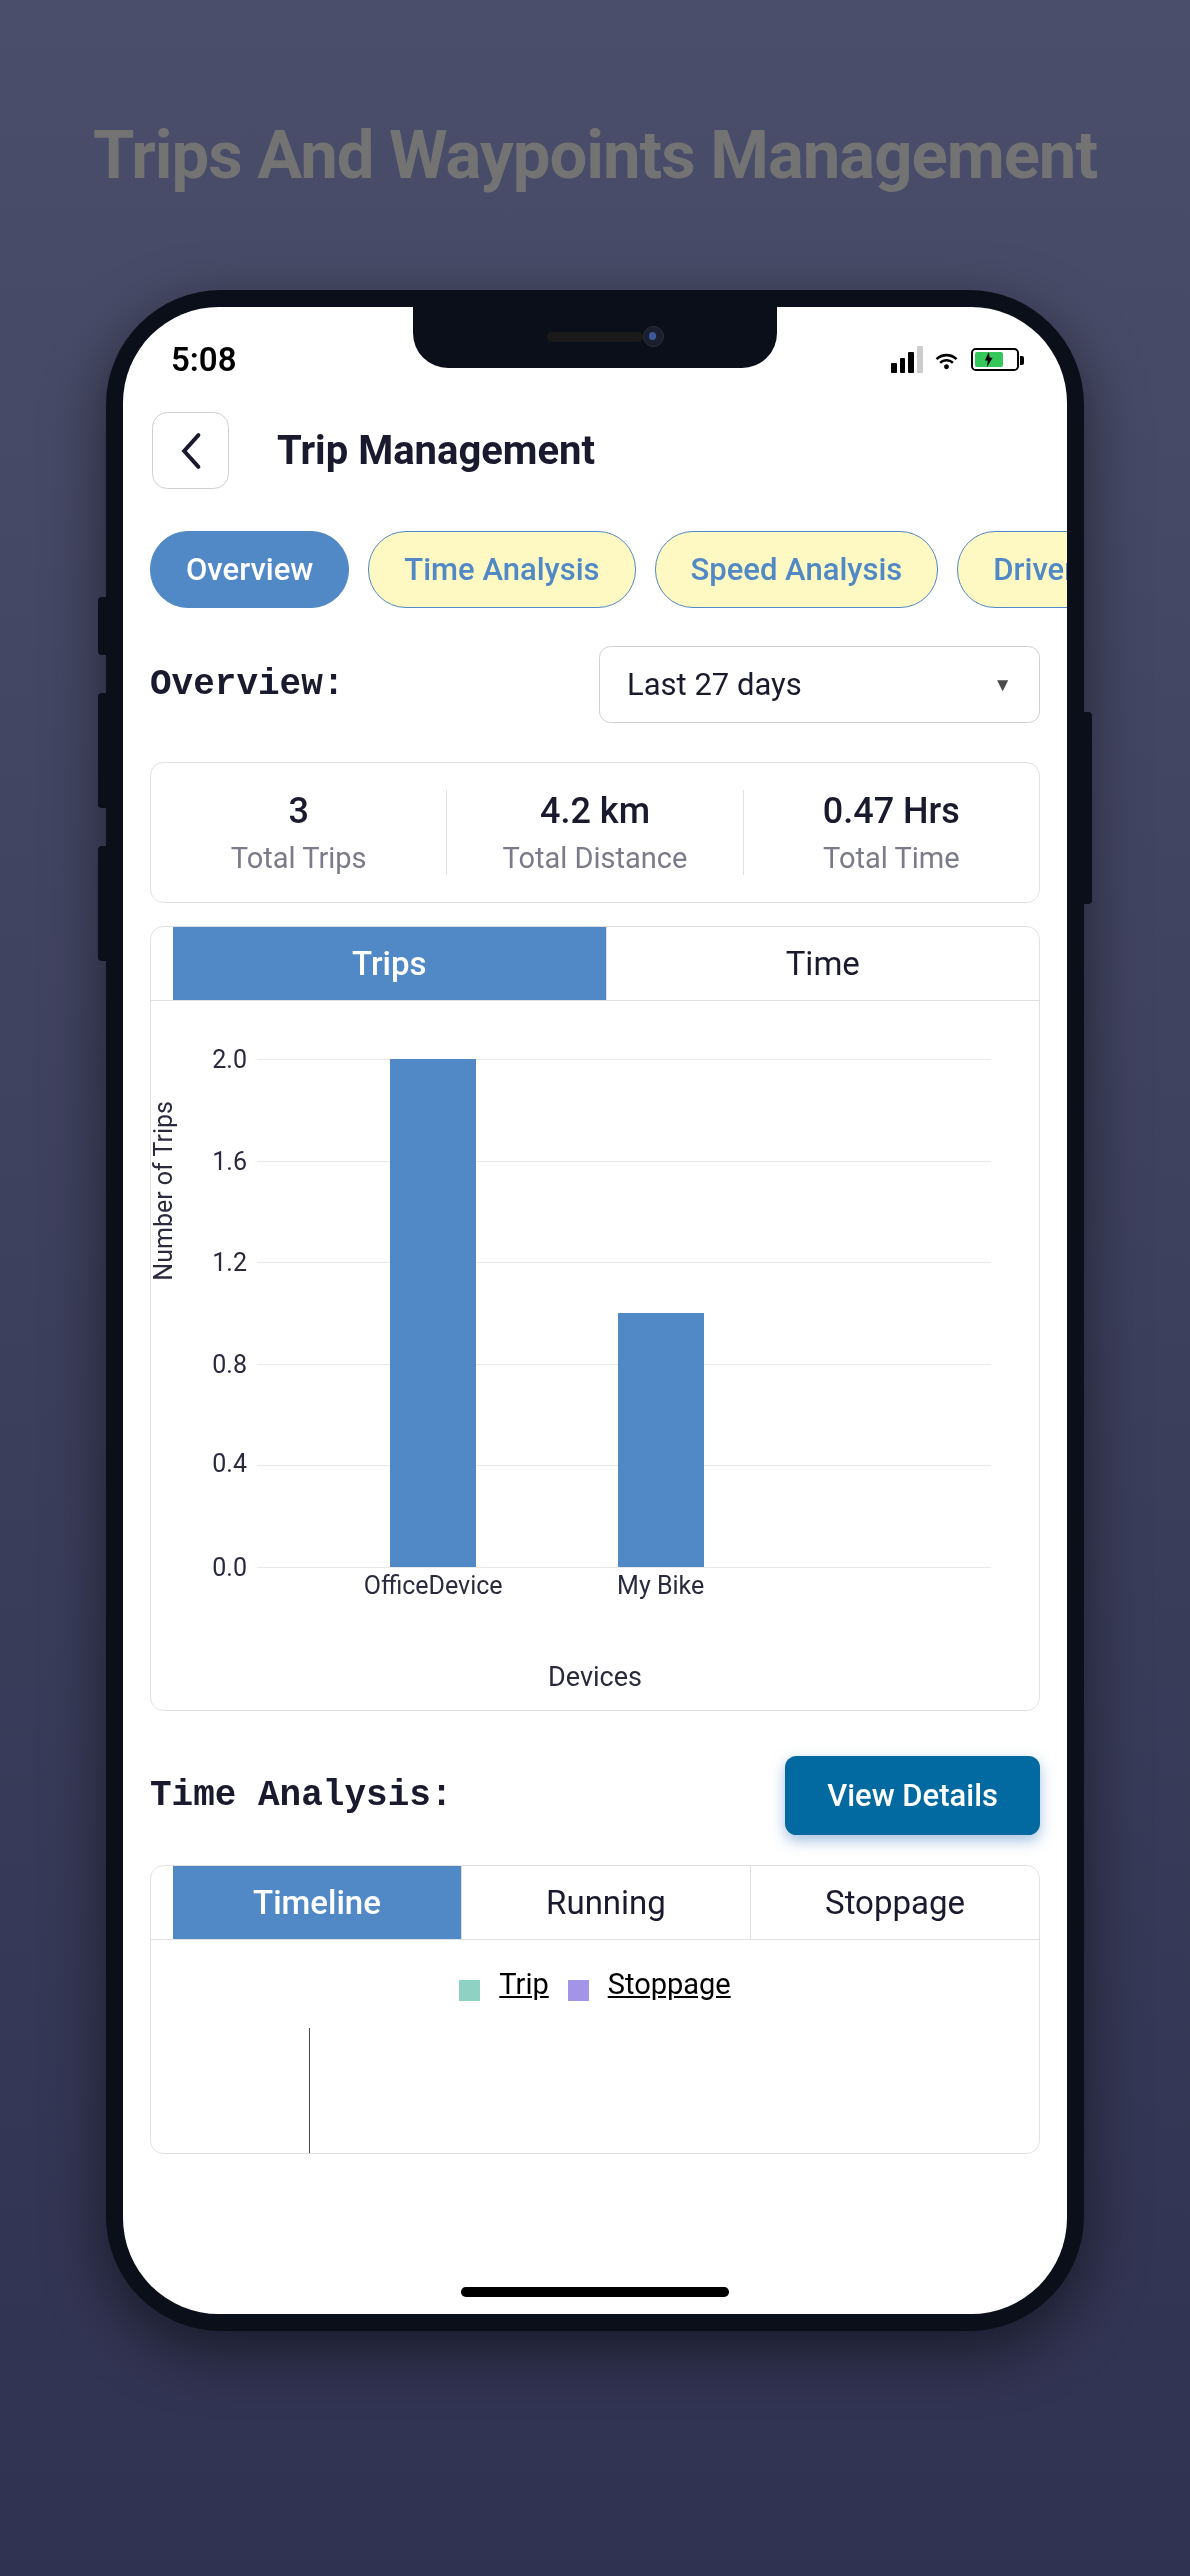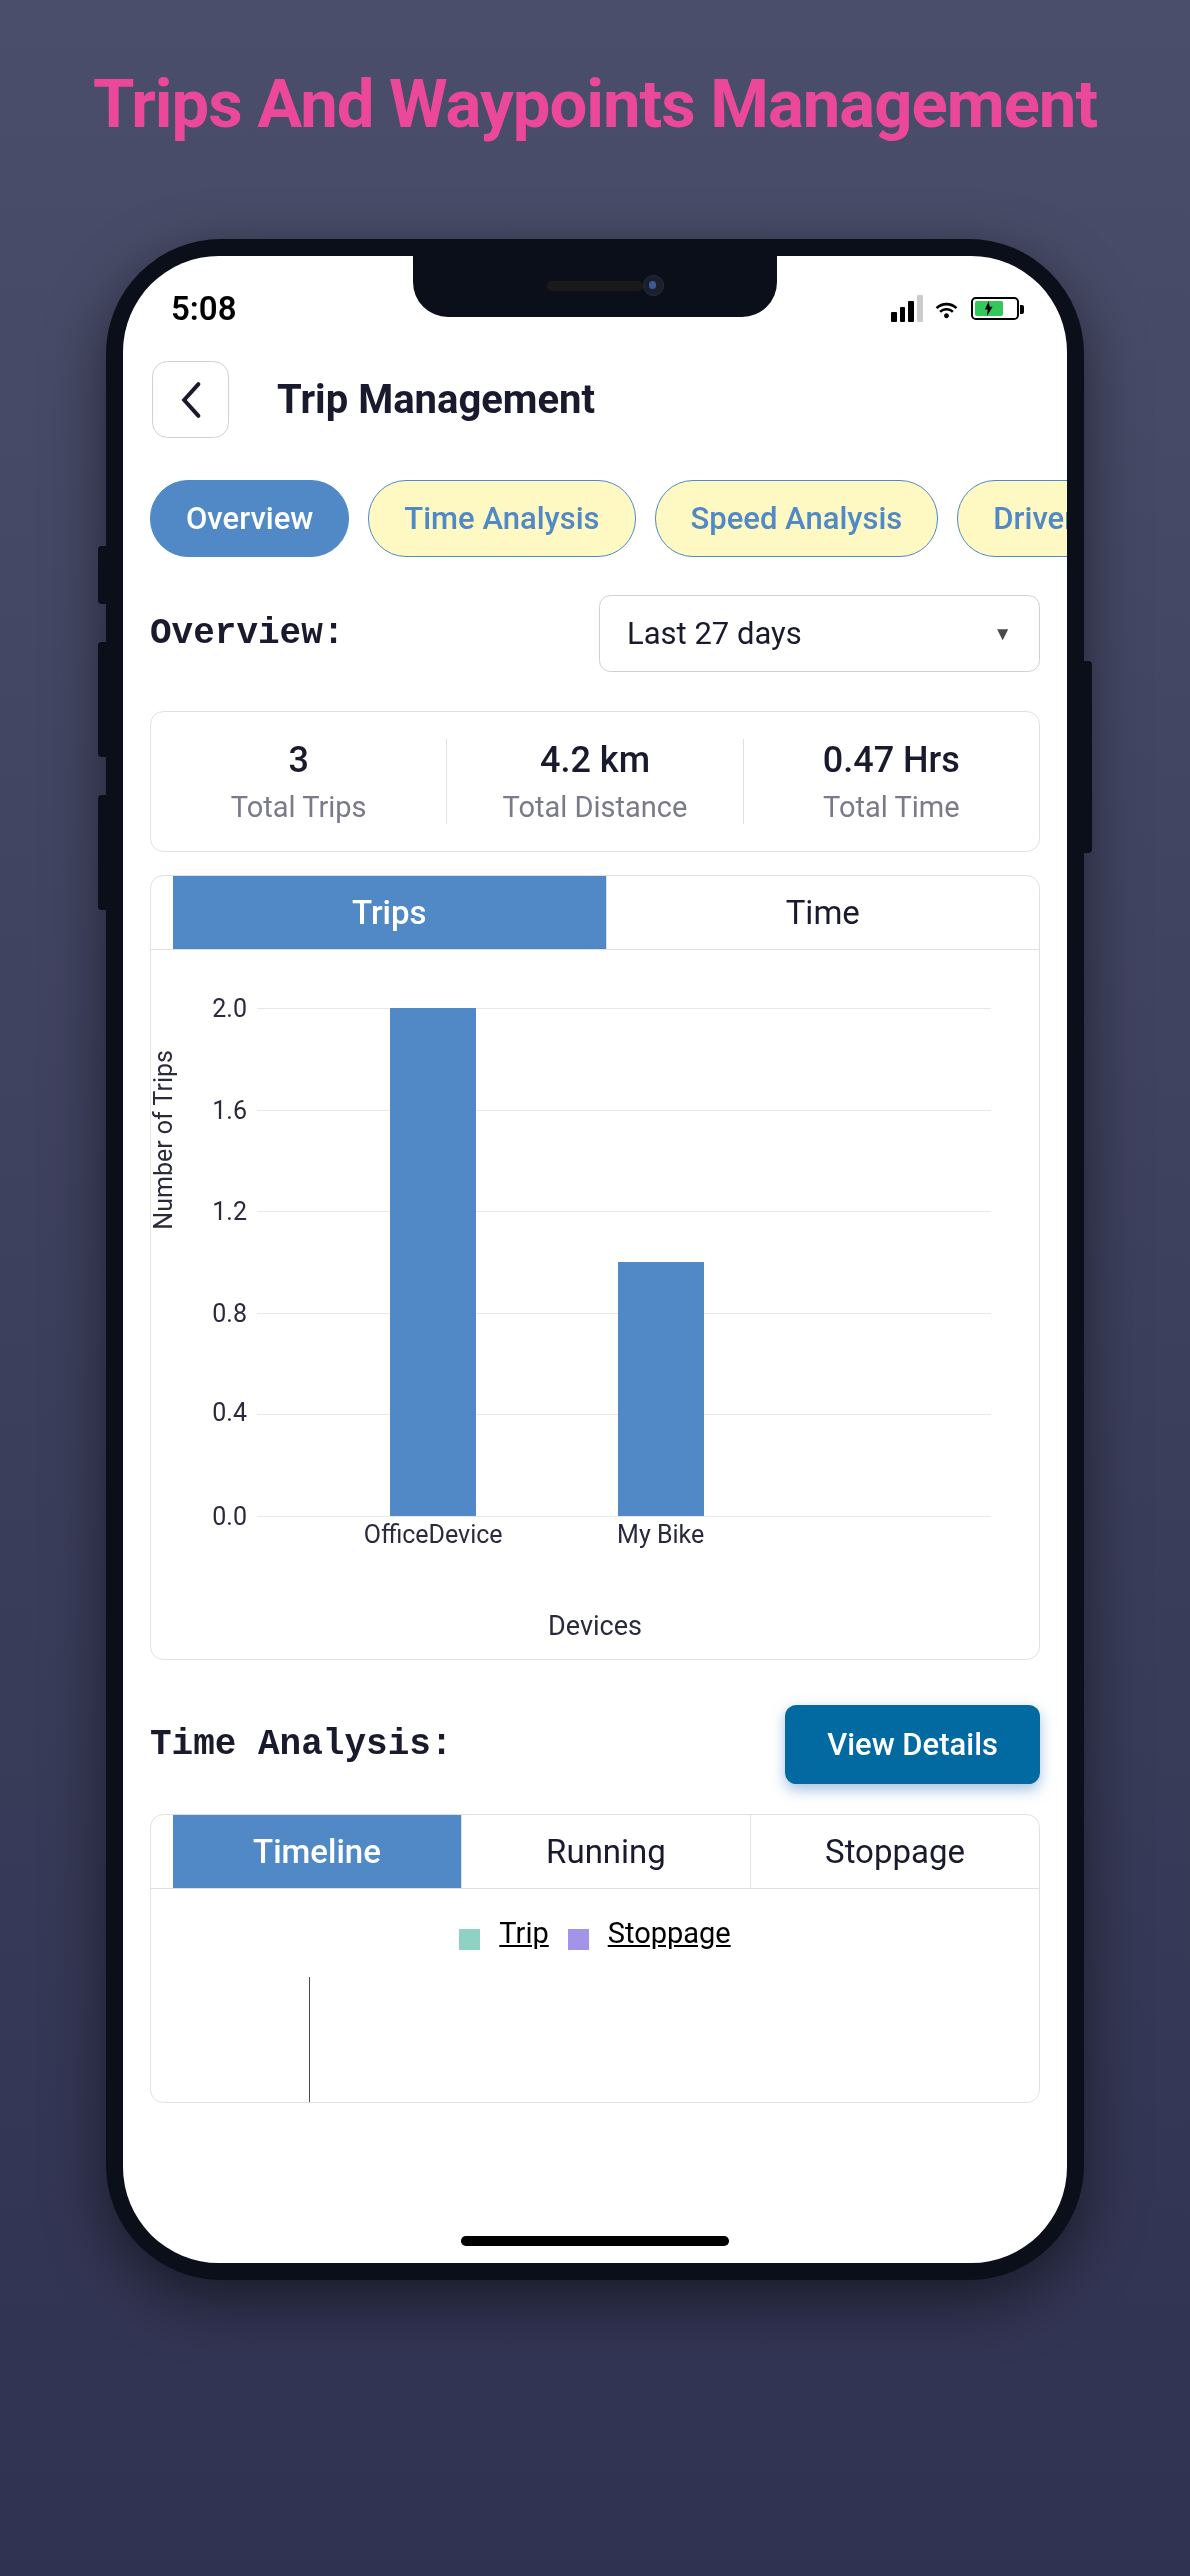--- a/index.html
+++ b/index.html
@@ -13,25 +13,25 @@
     background: linear-gradient(180deg, #4a4e6a 0%, #2f3250 100%);
     width: 1190px;
     height: 2576px;
     display: flex;
     flex-direction: column;
     align-items: center;
     overflow: hidden;
   }
   
   .promo-title {
-    color: #ec4899;
+    color: #737373;
     font-size: 67px;
     font-weight: 700;
     text-align: center;
-    margin-top: 66px;
+    margin-top: 117px;
     line-height: 1.15;
     letter-spacing: -1px;
   }
   
   .phone-frame {
     margin-top: 96px;
     width: 978px;
     height: 2041px;
     background: #0a0f1a;
     border-radius: 115px;

